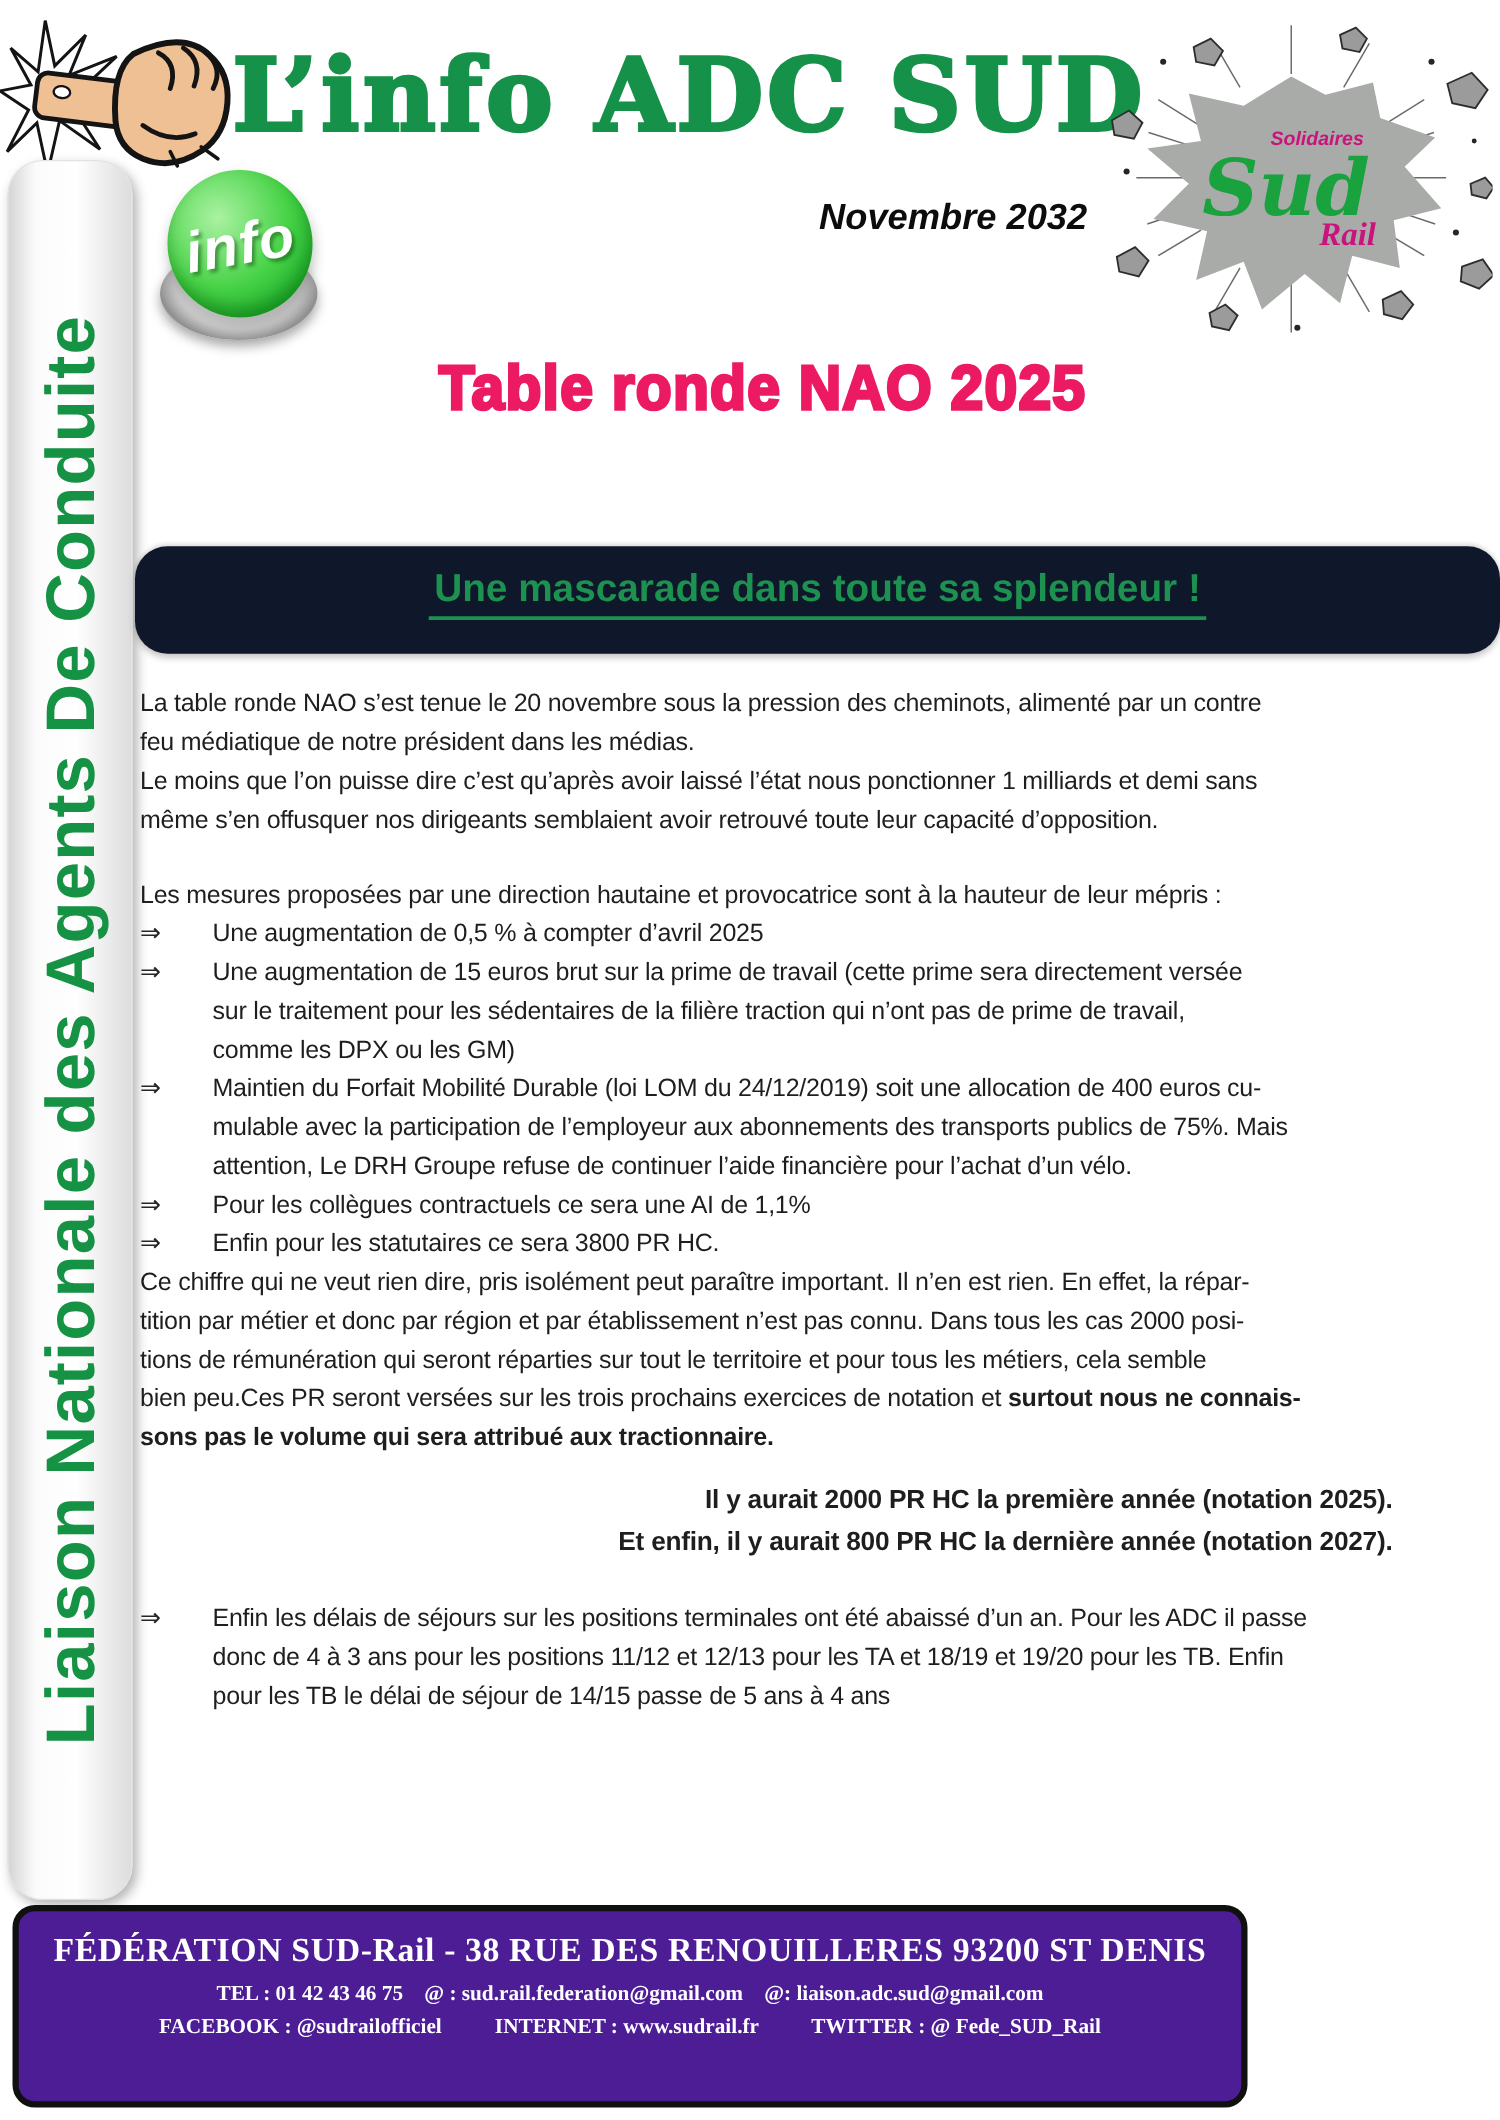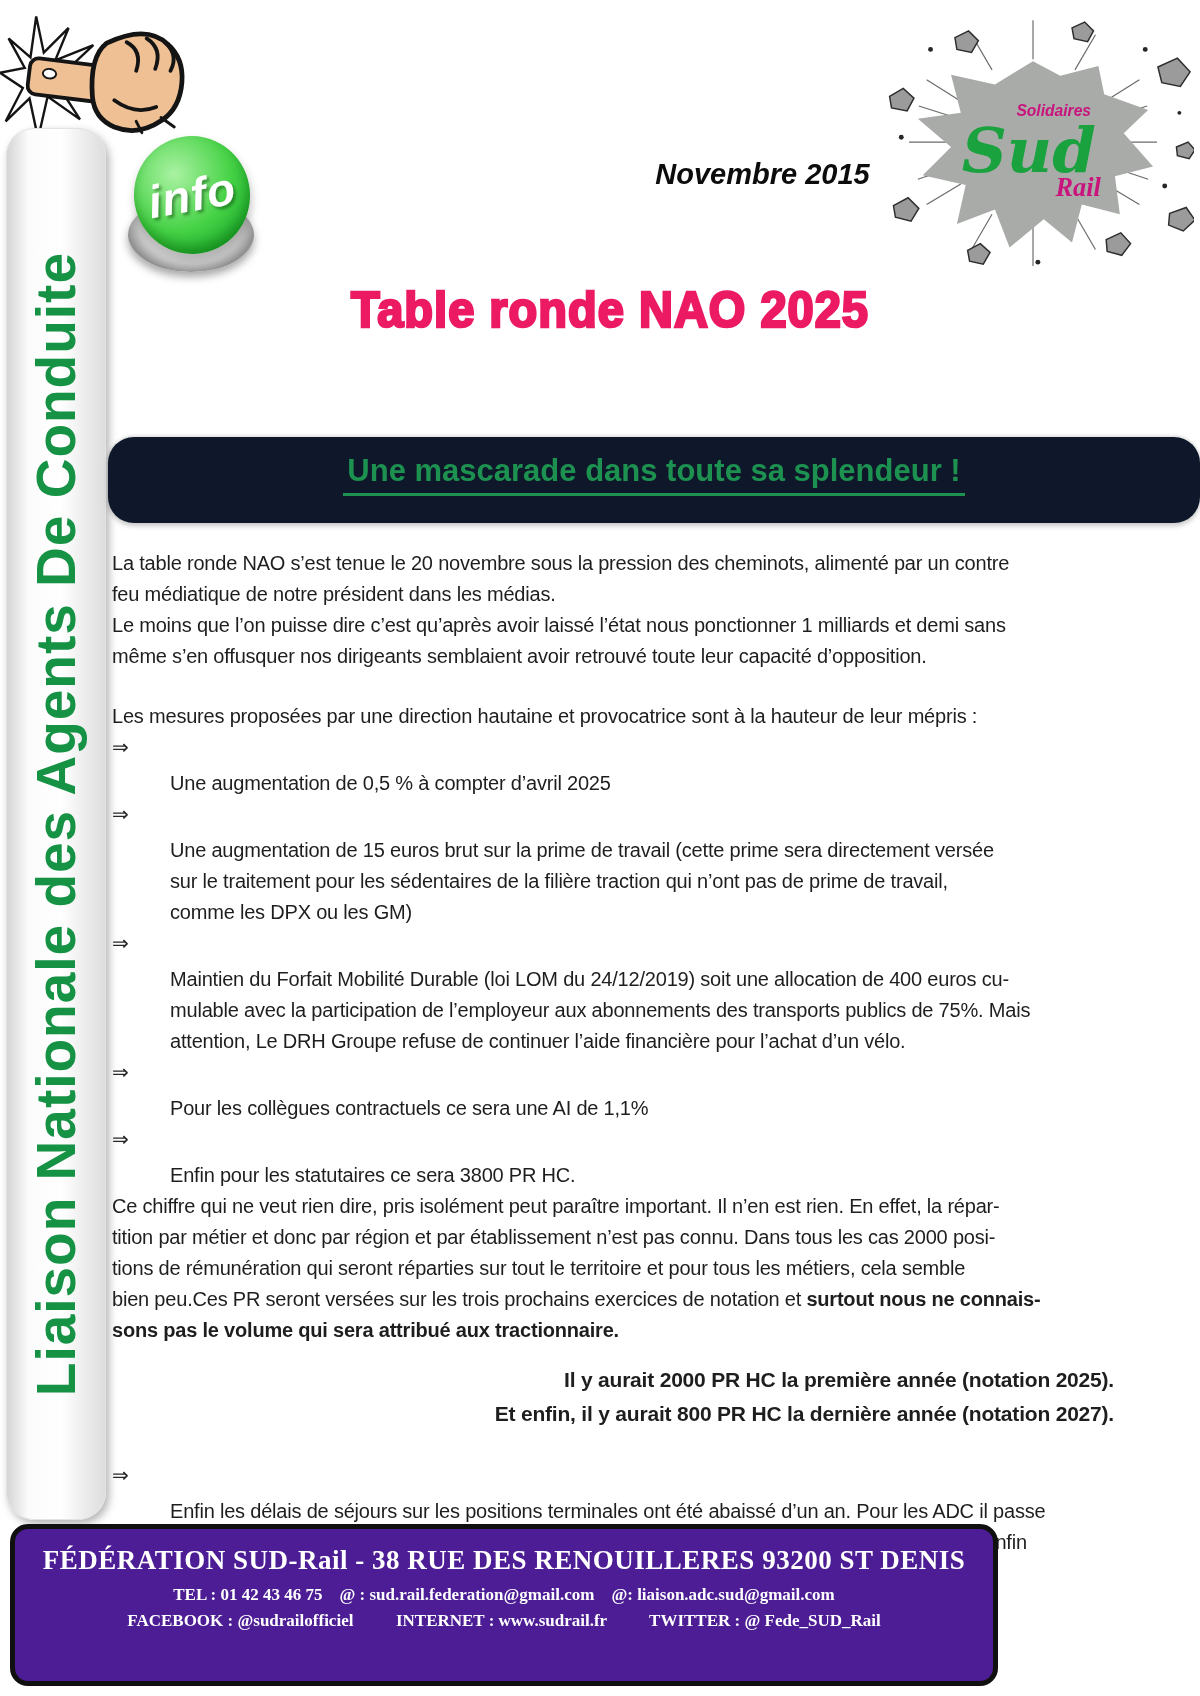--- a/index.html
+++ b/index.html
@@ -46,21 +46,21 @@
       color:#1d9150;font-weight:bold;border-bottom:3px solid #1d9150;padding:0 4px 2px 4px;}
 
   
   .body-col{position:absolute;left:112px;top:548px;width:1002px;
       font-size:20px;line-height:31px;color:#1e1e1e;letter-spacing:-0.2px;}
   .para{margin:0;white-space:pre-line;}
   .gap1{height:29px;}
   .b{font-weight:bold;}
   .bullet-row{display:flex;}
   .arrow{flex:0 0 58px;color:#262626;}
-  .btext{flex:1;white-space:pre-line;margin-top:36px;}
+  .btext{flex:1;white-space:pre-line;}
   .center-bold{text-align:right;font-weight:bold;font-size:21px;line-height:34px;}
   .center-block{margin:17px 0 29px 0;}
 
   
   .footer{position:absolute;left:10px;top:1524px;width:988px;height:162px;box-sizing:border-box;
       background:#4c1d95;border:5px solid #101010;border-radius:18px;text-align:center;
       color:#ffffff;font-family:"Liberation Serif",serif;font-weight:bold;}
   .f1{margin-top:16px;font-size:27px;letter-spacing:0.5px;white-space:pre;}
   .f2{margin-top:9px;font-size:17px;white-space:pre;}
   .f3{margin-top:6px;font-size:17px;white-space:pre;}
@@ -75,29 +75,30 @@
     <rect x="30" y="52" width="86" height="38" rx="9" transform="rotate(7 73 71)" fill="#eec094" stroke="#141414" stroke-width="4"></rect>
     <ellipse cx="52" cy="64" rx="7" ry="5" transform="rotate(7 52 64)" fill="#ffffff" stroke="#141414" stroke-width="2"></ellipse>
     <path d="M112,32 q42,-20 64,1 q17,15 15,40 q-2,27 -21,40 q-25,17 -50,7 q-21,-9 -23,-32 q-3,-42 15,-56 z" fill="#eec094" stroke="#141414" stroke-width="5"></path>
     <path d="M133,31 q17,9 10,30" fill="none" stroke="#141414" stroke-width="4" stroke-linecap="round"></path>
     <path d="M154,27 q17,11 9,32" fill="none" stroke="#141414" stroke-width="4" stroke-linecap="round"></path>
     <path d="M173,31 q15,13 6,30" fill="none" stroke="#141414" stroke-width="4" stroke-linecap="round"></path>
     <path d="M120,92 q22,16 44,7" fill="none" stroke="#141414" stroke-width="4" stroke-linecap="round"></path>
     <path d="M169,110 l14,10 m-40,-6 l6,12" fill="none" stroke="#141414" stroke-width="3" stroke-linecap="round"></path>
   </svg>
 
+  <div class="main-title">L’info ADC SUD</div>
 
   <div class="info-btn">
     <div class="info-ring"></div>
     <div class="info-top">
       <span>info</span>
     </div>
   </div>
 
-  <div class="date">Novembre 2015</div>
+  <div class="date">Novembre 2032</div>
 
   <svg class="logo" viewBox="0 0 330 260">
     <g stroke="#6a6a6a" stroke-width="1.2">
       <line x1="250" y1="125" x2="292" y2="125"></line>
         <line x1="239" y1="168" x2="274" y2="189"></line>
       <line x1="208" y1="199" x2="229" y2="235"></line>
         <line x1="165" y1="210" x2="165" y2="252"></line>
       <line x1="123" y1="199" x2="102" y2="235"></line>
         <line x1="91" y1="168" x2="56" y2="189"></line>
       <line x1="80" y1="125" x2="38" y2="125"></line>

